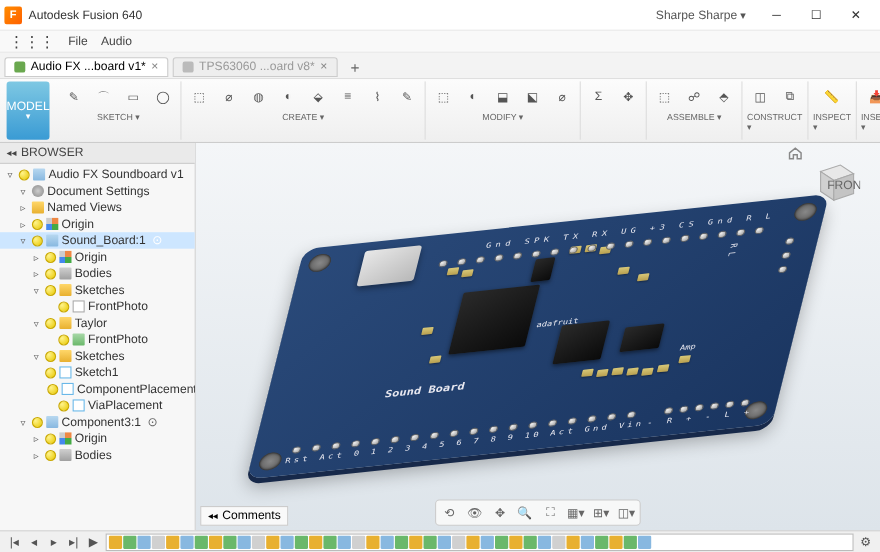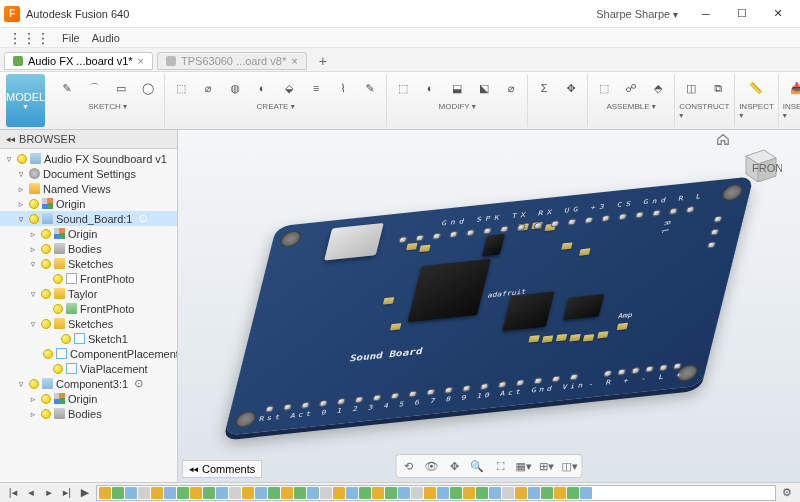--- a/index.html
+++ b/index.html
@@ -242,21 +242,21 @@
           <span class="bulb"></span>
           <span class="nico decal"></span>
           <span>FrontPhoto</span>
         </div>
         <div class="tnode" style="padding-left: 28px;">
           <span class="tw">▿</span>
           <span class="bulb"></span>
           <span class="nico folder"></span>
           <span>Sketches</span>
         </div>
-        <div class="tnode" style="padding-left: 48px;">
+        <div class="tnode" style="padding-left: 28px;">
           <span class="tw"></span>
           <span class="bulb"></span>
           <span class="nico sketch"></span>
           <span>Sketch1</span>
         </div>
         <div class="tnode" style="padding-left: 40px;">
           <span class="tw"></span>
           <span class="bulb"></span>
           <span class="nico sketch"></span>
           <span>ComponentPlacement</span>

